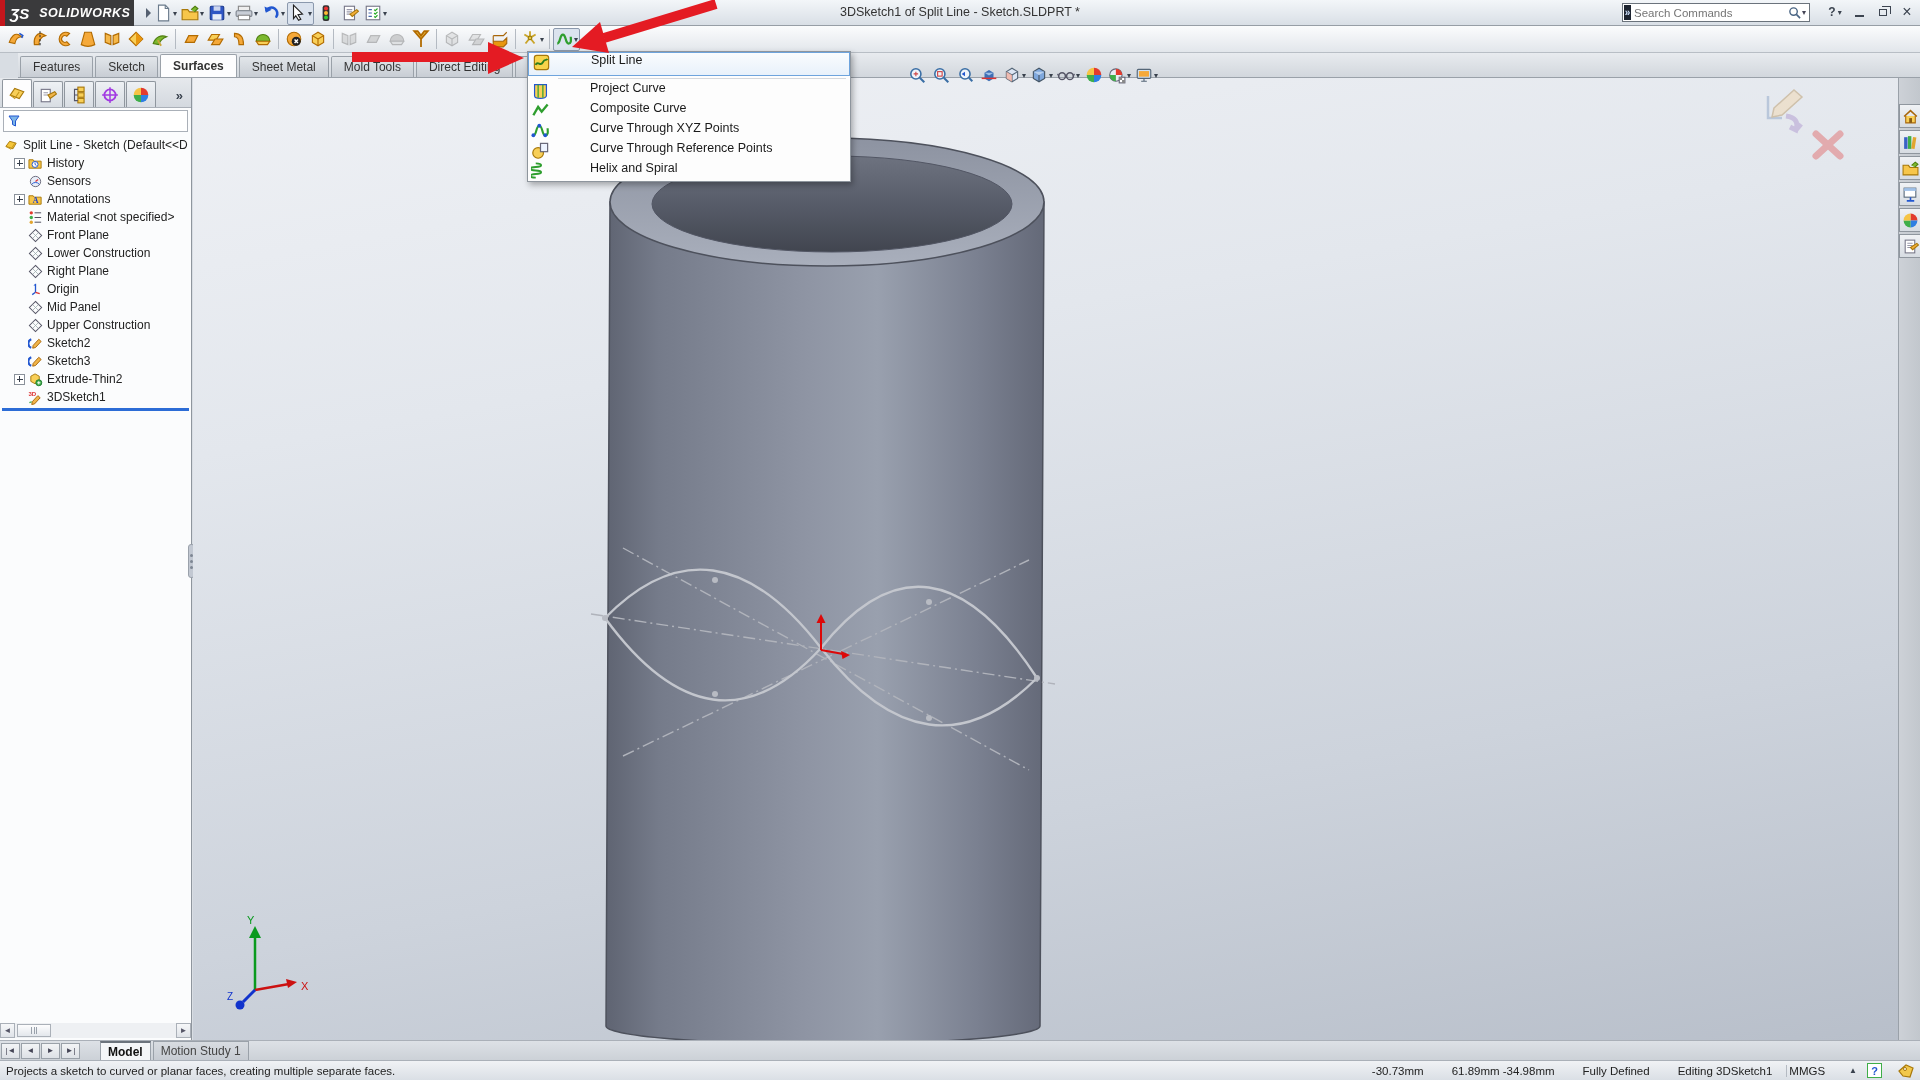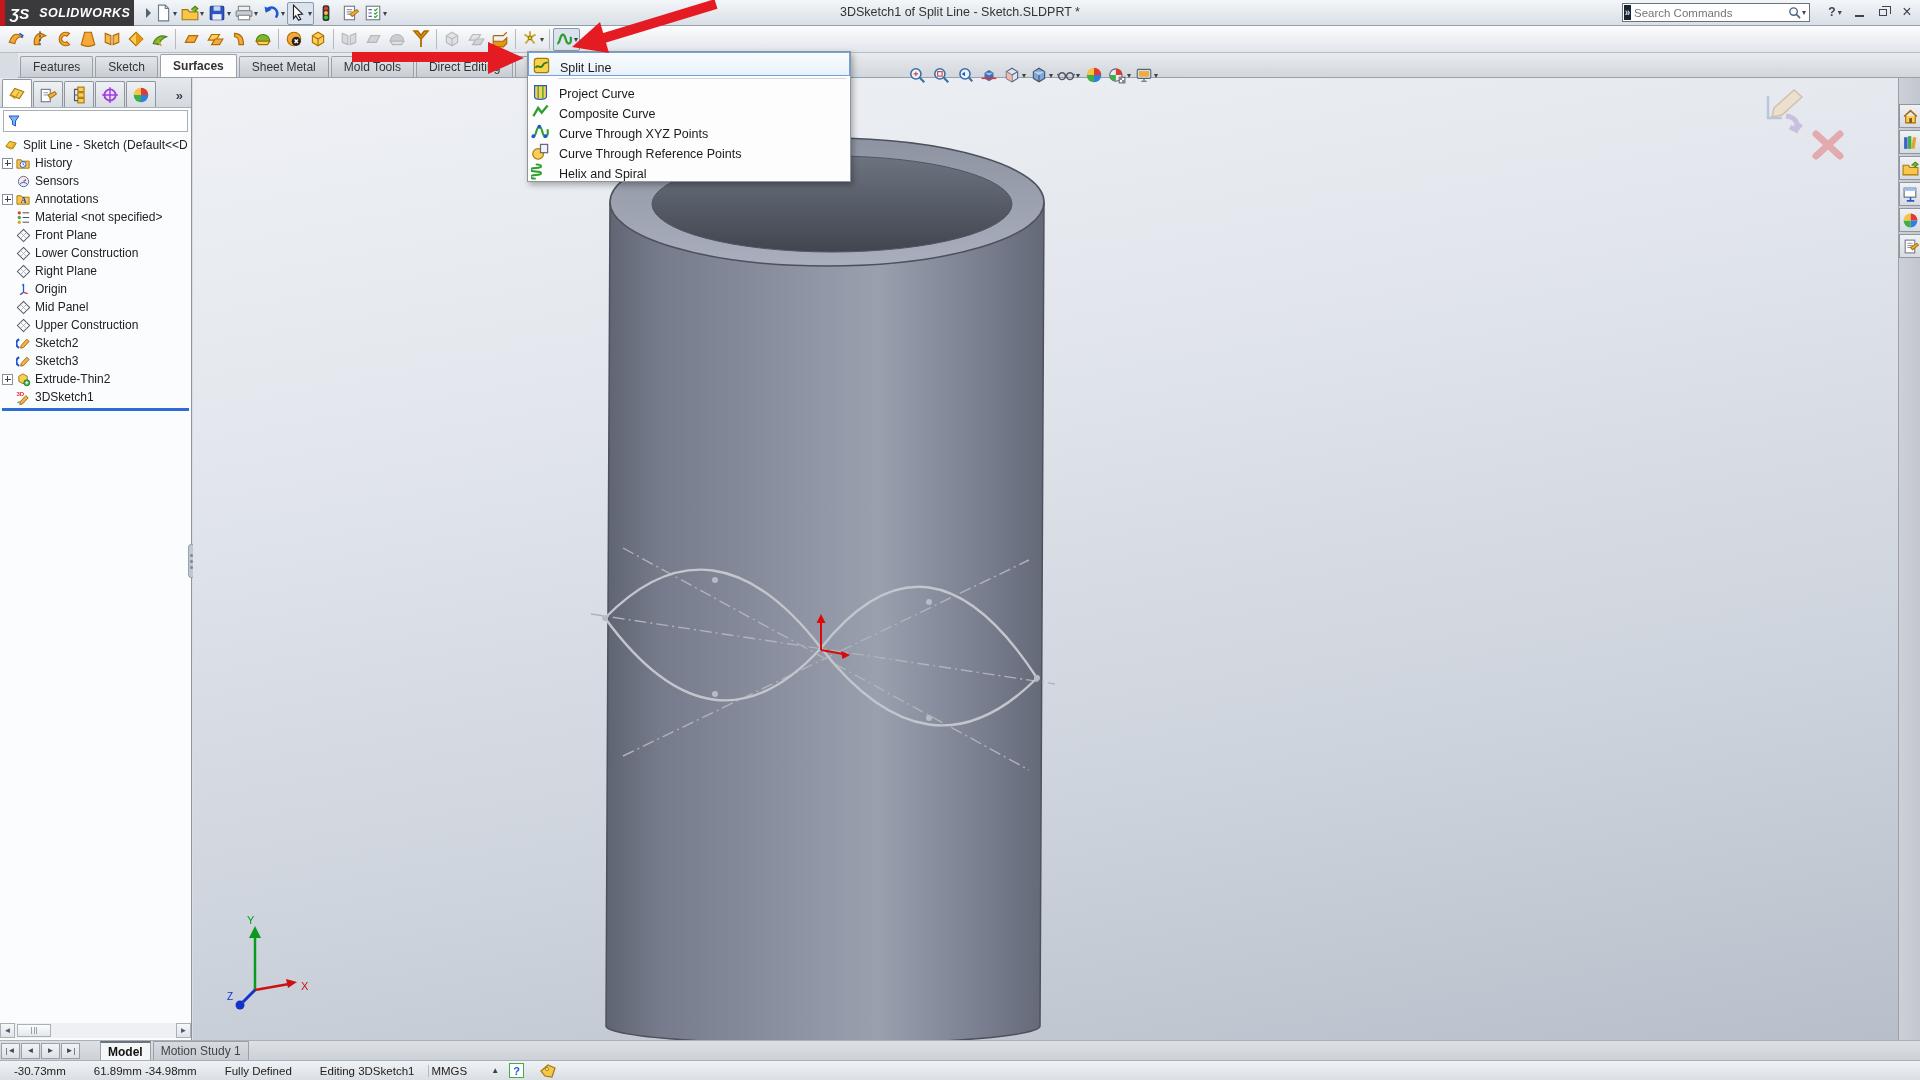--- a/index.html
+++ b/index.html
@@ -60,21 +60,21 @@
   #filterrow { height:22px; border:1px solid #aab0b8; margin:2px 3px; display:flex; align-items:center; padding-left:3px; background:#fff; }
   #filterrow svg { width:14px; height:14px; }
   #tree { position:relative; margin-top:4px; font-size:12px; color:#222; }
   .trow { height:18px; display:flex; align-items:center; white-space:nowrap; overflow:hidden; padding-left:4px; }
   .trow .exp { width:11px; height:11px; border:1px solid #8a919a; background:#fff; margin-right:3px; position:relative; flex:none; }
   .trow .exp::before { content:""; position:absolute; left:1.5px; top:4px; width:6px; height:1.4px; background:#39414d; }
   .trow .exp::after { content:""; position:absolute; left:4px; top:1.5px; width:1.4px; height:6px; background:#39414d; }
   .trow .spacer { width:14px; flex:none; }
   .trow .ticon { width:15px; height:15px; margin-right:4px; flex:none; }
   .trow .ticon svg { width:100%; height:100%; }
-  .trow.child { padding-left:2px; }
+  .trow.child { padding-left:14px; }
   #rollback { height:3px; background:#2c6cd6; margin:2px 2px 0 2px; }
   #panel-hscroll { position:absolute; left:0; bottom:2px; width:191px; height:15px; background:#eef0f3; display:flex; align-items:center; }
   .scr-btn { width:15px; height:15px; background:linear-gradient(#f6f7f9,#dfe3e8); border:1px solid #aab0b8; font-size:8px; color:#556; display:flex; align-items:center; justify-content:center; }
   #scr-thumb { width:34px; height:13px; margin-left:2px; background:linear-gradient(#fdfdfe,#e3e7ec); border:1px solid #aab0b8; display:flex; align-items:center; justify-content:center; gap:1.5px; }
   #scr-thumb i { width:1px; height:7px; background:#99a1ab; }
   #splitter { position:absolute; left:188px; top:466px; width:7px; height:34px; background:#c2c8d2; border:1px solid #9aa1ab; border-radius:3px; display:flex; flex-direction:column; align-items:center; justify-content:center; gap:3px; }
   #splitter i { width:3px; height:3px; background:#7e8794; border-radius:50%; }
 
   
   #viewport { position:absolute; left:193px; top:0; width:1705px; height:962px; overflow:hidden;
@@ -89,21 +89,21 @@
 
   
   #taskstrip { position:absolute; right:0; top:0; width:22px; height:962px; background:linear-gradient(90deg,#cdd1d7,#c2c7cd); border-left:1px solid #9aa1a9; }
   #taskicons { position:absolute; left:0; top:26px; width:22px; display:flex; flex-direction:column; gap:2px; }
   .taskbtn { width:21px; height:24px; background:linear-gradient(#f0f2f5,#d7dce2); border:1px solid #8f969e; border-right:none; display:flex; align-items:center; justify-content:center; }
   .taskbtn svg { width:17px; height:17px; }
 
   
   #curves-menu { position:absolute; left:527px; top:51px; width:324px; background:#fdfdfd; border:1px solid #8e959d;
     box-shadow:2px 3px 6px rgba(0,0,0,.3); z-index:60; }
-  .mrow { height:20px; display:flex; align-items:flex-end; padding:0 6px 0 3px; font-size:12.5px; color:#1a1a1a; }
+  .mrow { height:20px; display:flex; align-items:flex-start; padding:0 6px 0 3px; font-size:12.5px; color:#1a1a1a;gap:31px; }
   .mrow.hl { height:24px; border:1px solid #6ea4dd; background:linear-gradient(#fafcfe,#e8f1fb); }
   .mrow .micon { width:19px; height:19px; margin-right:9px; flex:none; }
   .mrow .micon svg { width:100%; height:100%; }
   .msep { height:1px; background:#d4d8dd; margin:2px 4px 2px 30px; }
 
   
   #bottomtabs { position:absolute; left:0; top:1040px; width:1920px; height:20px;
     background:linear-gradient(#dde1e6,#ccd1d7); border-top:1px solid #aab0b8; display:flex; align-items:center; }
   .navbtn { width:19px; height:16px; margin-left:1px; background:linear-gradient(#f2f4f6,#dde1e6); border:1px solid #9aa1a9;
     font-size:8px; color:#445; display:flex; align-items:center; justify-content:center; }
@@ -916,20 +916,21 @@
       <span class="navbtn">|◄</span>
       <span class="navbtn">◄</span>
       <span class="navbtn">►</span>
       <span class="navbtn">►|</span>
       <span id="bt-spacer"></span>
       <span class="btab active">Model</span>
       <span class="btab">Motion Study 1</span>
     </div>
 
   <div id="statusbar">
+    <span id="status-hint">Projects a sketch to curved or planar faces, creating multiple separate faces.</span>
     <span id="status-cells" style="display:flex;align-items:center">
         <span class="scell">-30.73mm</span>
         <span class="scell">61.89mm -34.98mm</span>
         <span class="scell">Fully Defined</span>
         <span class="scell">Editing 3DSketch1</span>
       </span>
     <span class="scell" id="sb-units">MMGS</span>
     <span id="sb-arrow">▲</span>
     <span id="sb-help">?</span>
     <svg id="sb-tag" height="16" viewBox="0 0 20 16">

